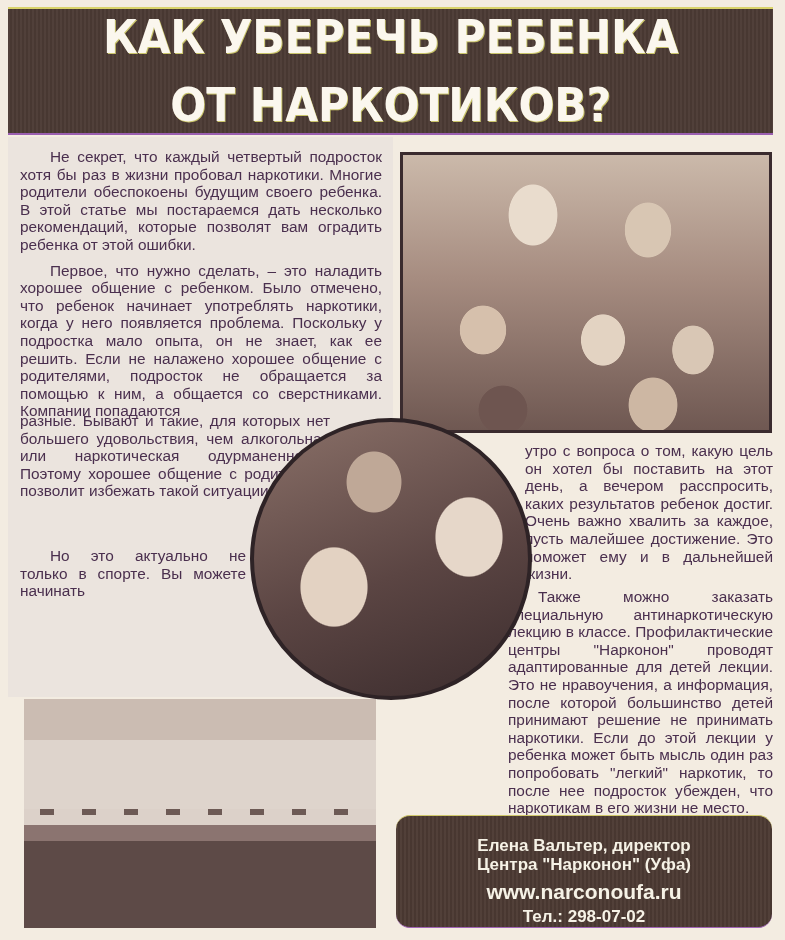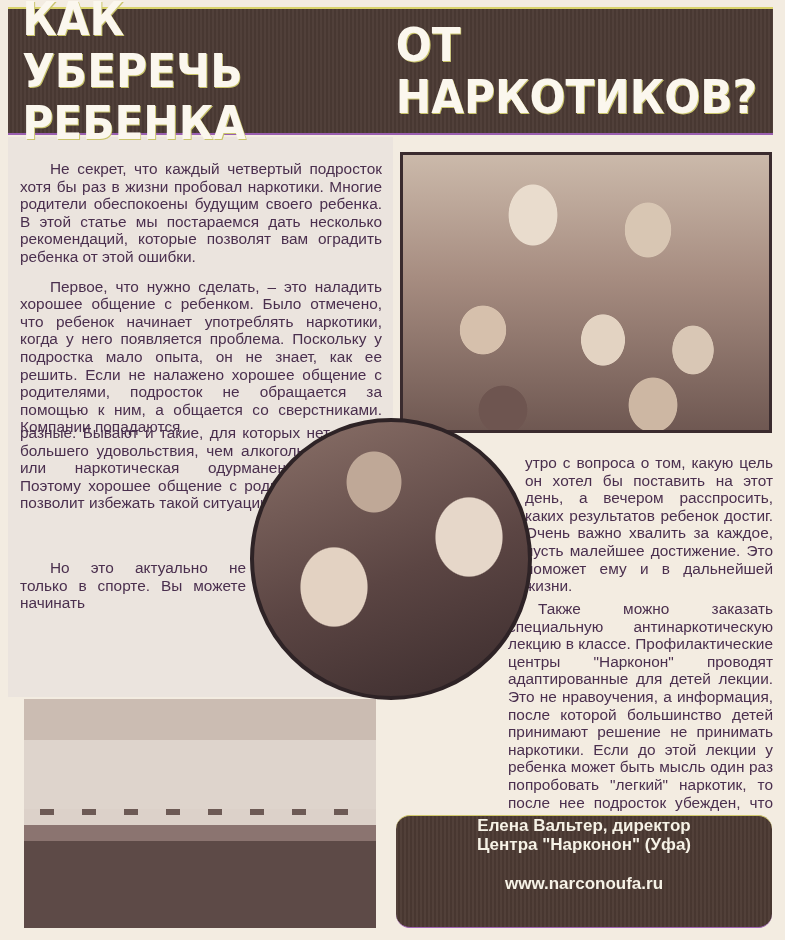--- a/index.html
+++ b/index.html
@@ -9,38 +9,38 @@
       font-family: "Liberation Sans", "DejaVu Sans", sans-serif;
       color: #4a2f4e;
     }
     .header {
       position: absolute; left: 8px; top: 7px; width: 765px; height: 128px;
       background:
         repeating-linear-gradient(90deg, rgba(255,255,255,0.03) 0 2px, rgba(0,0,0,0.04) 2px 4px),
         #4b3a34;
       border-top: 2px solid #d9d36a; border-bottom: 2px solid #9a5fb1;
       box-sizing: border-box;
-      display: flex; align-items: center; justify-content: center; gap: 16px;
+      display: flex; flex-direction: column; align-items: center; justify-content: center; gap: 16px;
     }
     .header .line {
       color: #fbf7ee; font-weight: 900; font-size: 46px; line-height: 52px;
       letter-spacing: 0px; text-transform: uppercase;
       font-family: "DejaVu Sans", "Liberation Sans", sans-serif;
       transform: scaleX(0.92);
       text-shadow: 1px 1px 0 #c9c46a;
     }
     .left-shade {
       position: absolute; left: 8px; top: 137px; width: 385px; height: 560px;
       background: #ebe4de;
     }
     .text {
       position: absolute; font-size: 15.4px; line-height: 17.6px;
       color: #4a2f4e; text-align: justify;
     }
-    .text p { margin: 12px 0 8px 0; text-indent: 30px; }
+    .text p { margin: 0 0 8px 0; text-indent: 30px; }
     .text p.noindent { text-indent: 0; }
     .photo {
       position: absolute; box-sizing: border-box; border: 3px solid #3a2b2e;
       overflow: hidden;
     }
     .photo-top {
       left: 400px; top: 152px; width: 372px; height: 281px;
       background:
         radial-gradient(ellipse 40px 50px at 130px 60px, #e9dccd 0 60%, transparent 62%),
         radial-gradient(ellipse 38px 45px at 245px 75px, #d8c6b3 0 60%, transparent 62%),
@@ -73,24 +73,24 @@
       position: absolute; left: 6px; bottom: 4px; font-size: 9px; color: rgba(255,255,255,0.0);
     }
     .signature {
       position: absolute; left: 396px; top: 815px; width: 376px; height: 113px;
       background:
         repeating-linear-gradient(90deg, rgba(255,255,255,0.03) 0 2px, rgba(0,0,0,0.05) 2px 4px),
         #4c3a33;
       border-radius: 14px; box-sizing: border-box;
       border-top: 1px solid #cfc76a; border-bottom: 1px solid #a064b6;
       color: #f6f2e6; font-weight: bold; text-align: center;
-      padding-top: 0;
+      padding-top: 20px;
     }
     .signature .sig-line { font-size: 17px; line-height: 19px; }
-    .signature .sig-web { font-size: 17px; line-height: 20px; margin-top: 20px; }
+    .signature .sig-web { font-size: 21px; line-height: 20px; margin-top: 8px; }
     .signature .sig-phone { font-size: 17px; line-height: 20px; margin-top: 5px; }
   </style>
 </head>
 <body>
 
 <div class="left-shade"></div>
 
 <div class="header">
   <div class="line">КАК УБЕРЕЧЬ РЕБЕНКА</div>
   <div class="line">ОТ НАРКОТИКОВ?</div>
@@ -126,13 +126,14 @@
 </div>
 
 <div class="photo photo-circle">
   <span class="photo-label">photo-laughing-boys</span>
 </div>
 
 <div class="signature">
   <div class="sig-line">Елена Вальтер, директор</div>
   <div class="sig-line">Центра "Нарконон" (Уфа)</div>
   <div class="sig-web">www.narconoufa.ru</div>
+  <div class="sig-phone">Тел.: 298-07-02</div>
 </div>
 
 </body></html>

